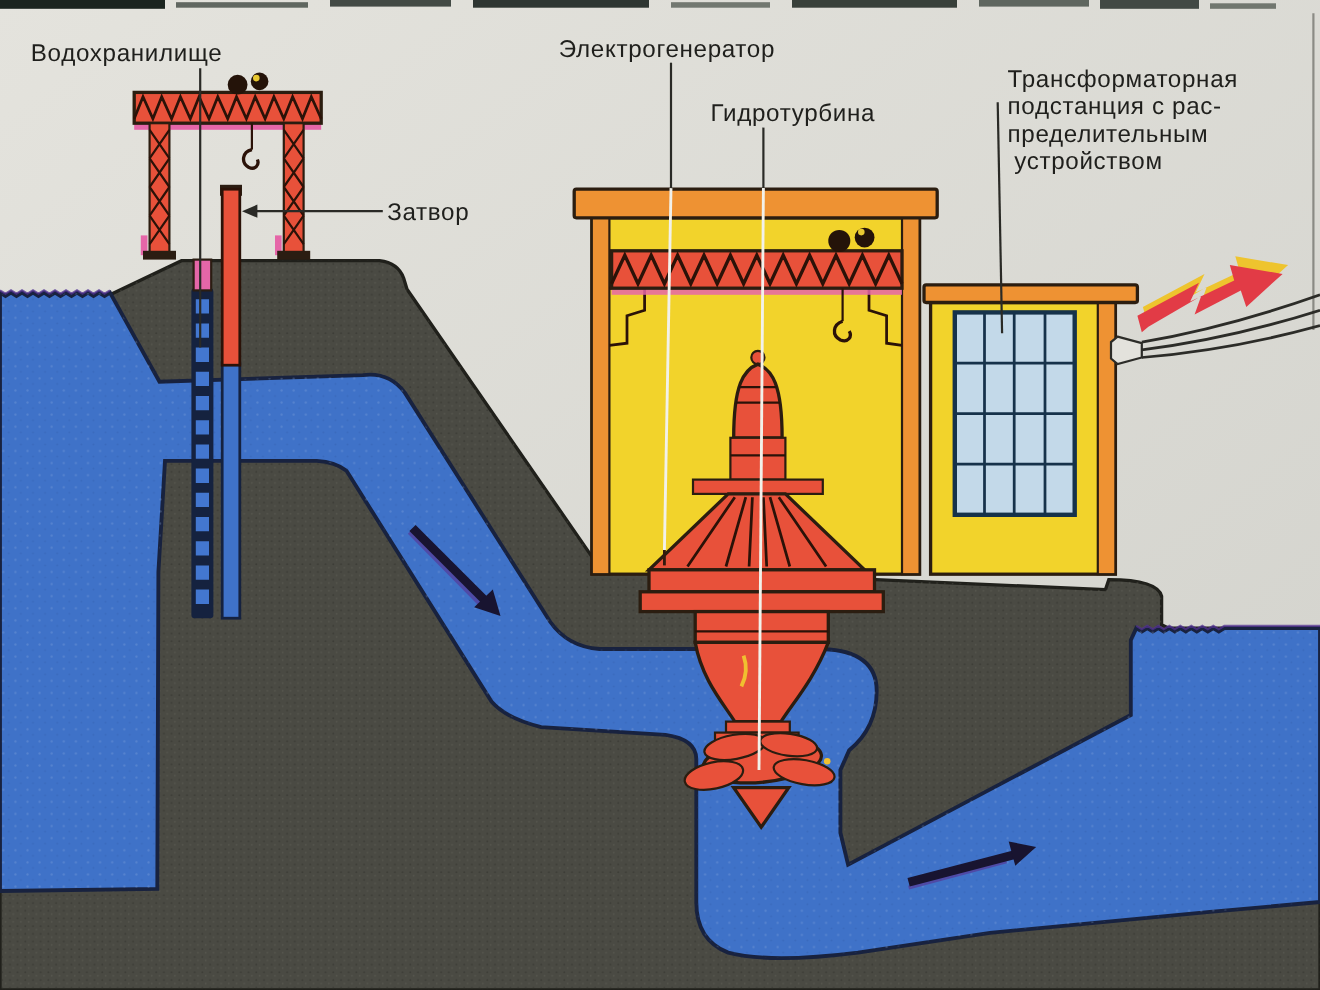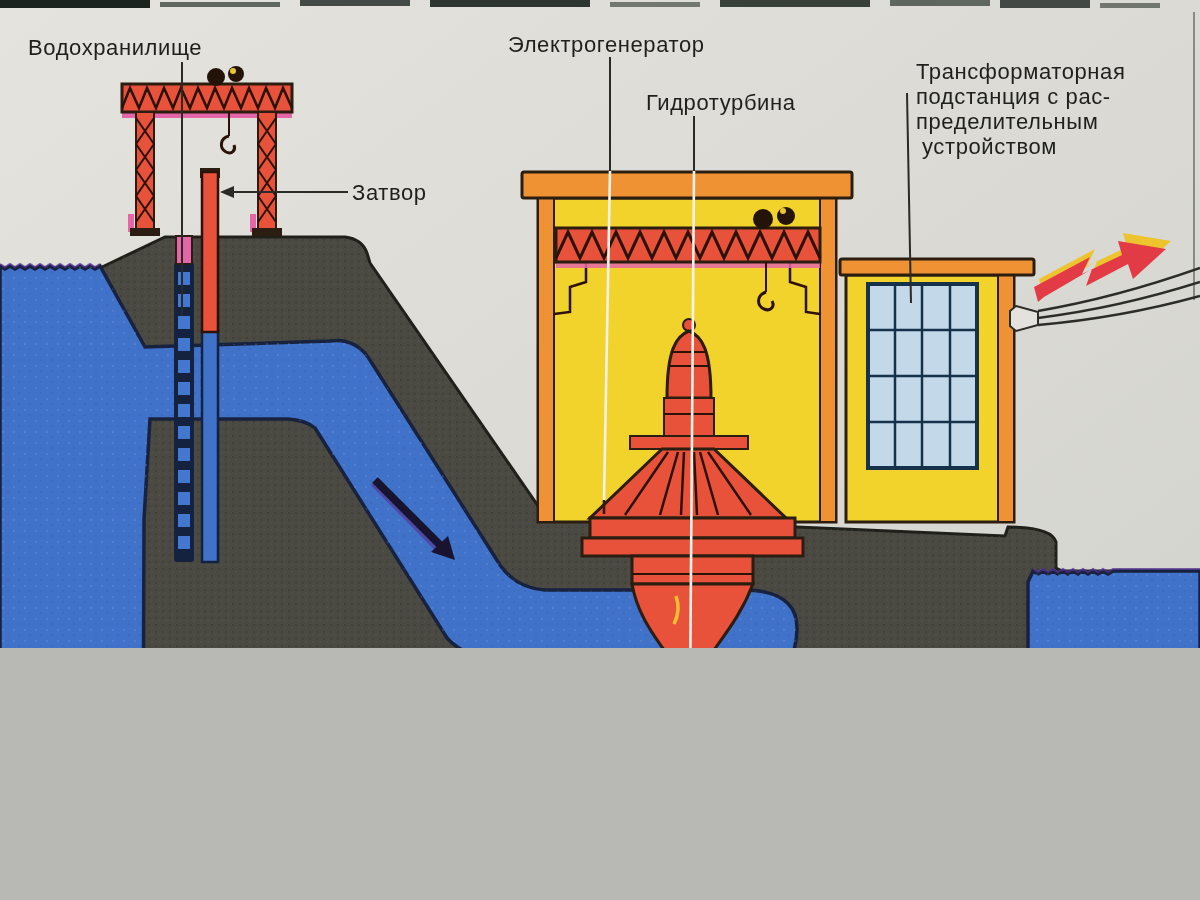--- a/index.html
+++ b/index.html
@@ -1,16 +1,16 @@
 <!DOCTYPE html>
 <html><head>
 <meta charset="utf-8">
 <style>
   html,body{margin:0;padding:0;background:#b8b8b4;}
-  #stage{position:relative;width:1200px;height:648px;overflow:hidden;
+  #stage{position:relative;width:1200px;height:900px;overflow:hidden;
          font-family:"Liberation Sans","DejaVu Sans",sans-serif;}
   svg{display:block}
   .label{font-size:22px;fill:#1f1f1c;letter-spacing:0.6px;}
   .lead{stroke:#2a2a26;stroke-width:2;fill:none;}
   .leadw{stroke:#f2f1ea;stroke-width:2.6;fill:none;}
   .bld{stroke:#2b1d10;stroke-width:3;}
   .bld2{stroke:#2b1d10;stroke-width:2;}
   .yellow{fill:#f2d32b;}
   .orange{fill:#ee9233;}
   .red{fill:#e8513a;}

